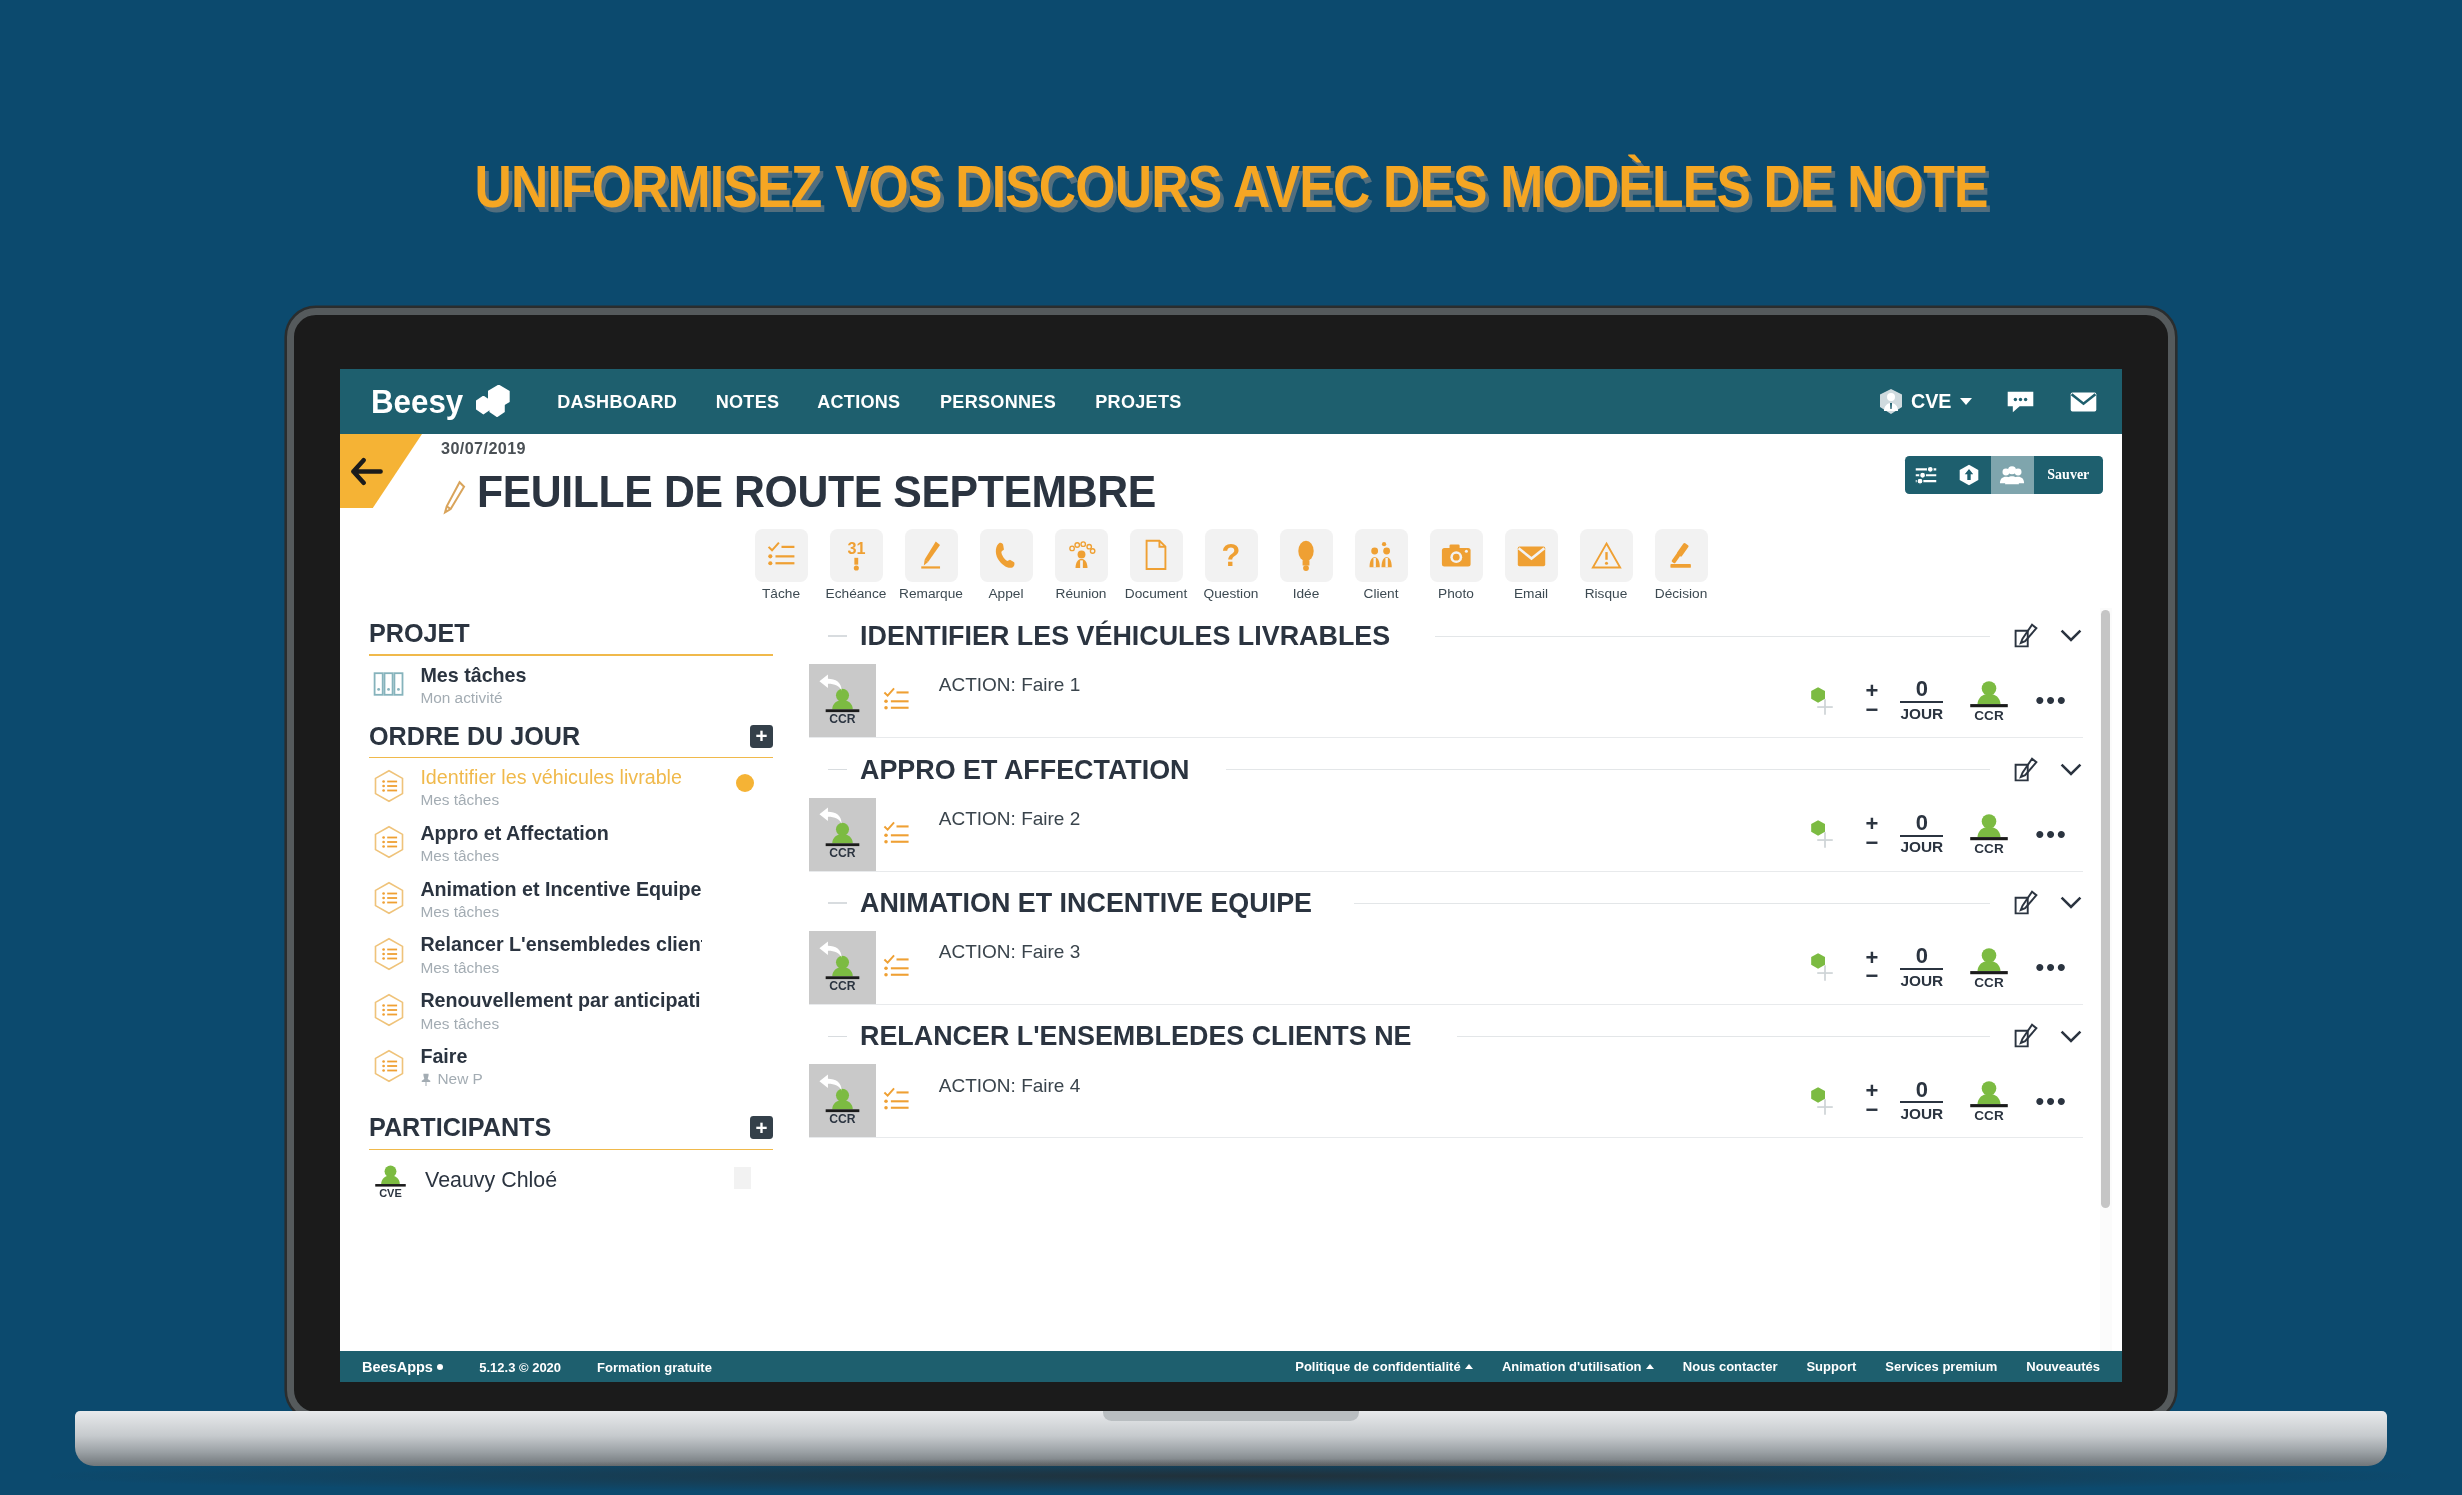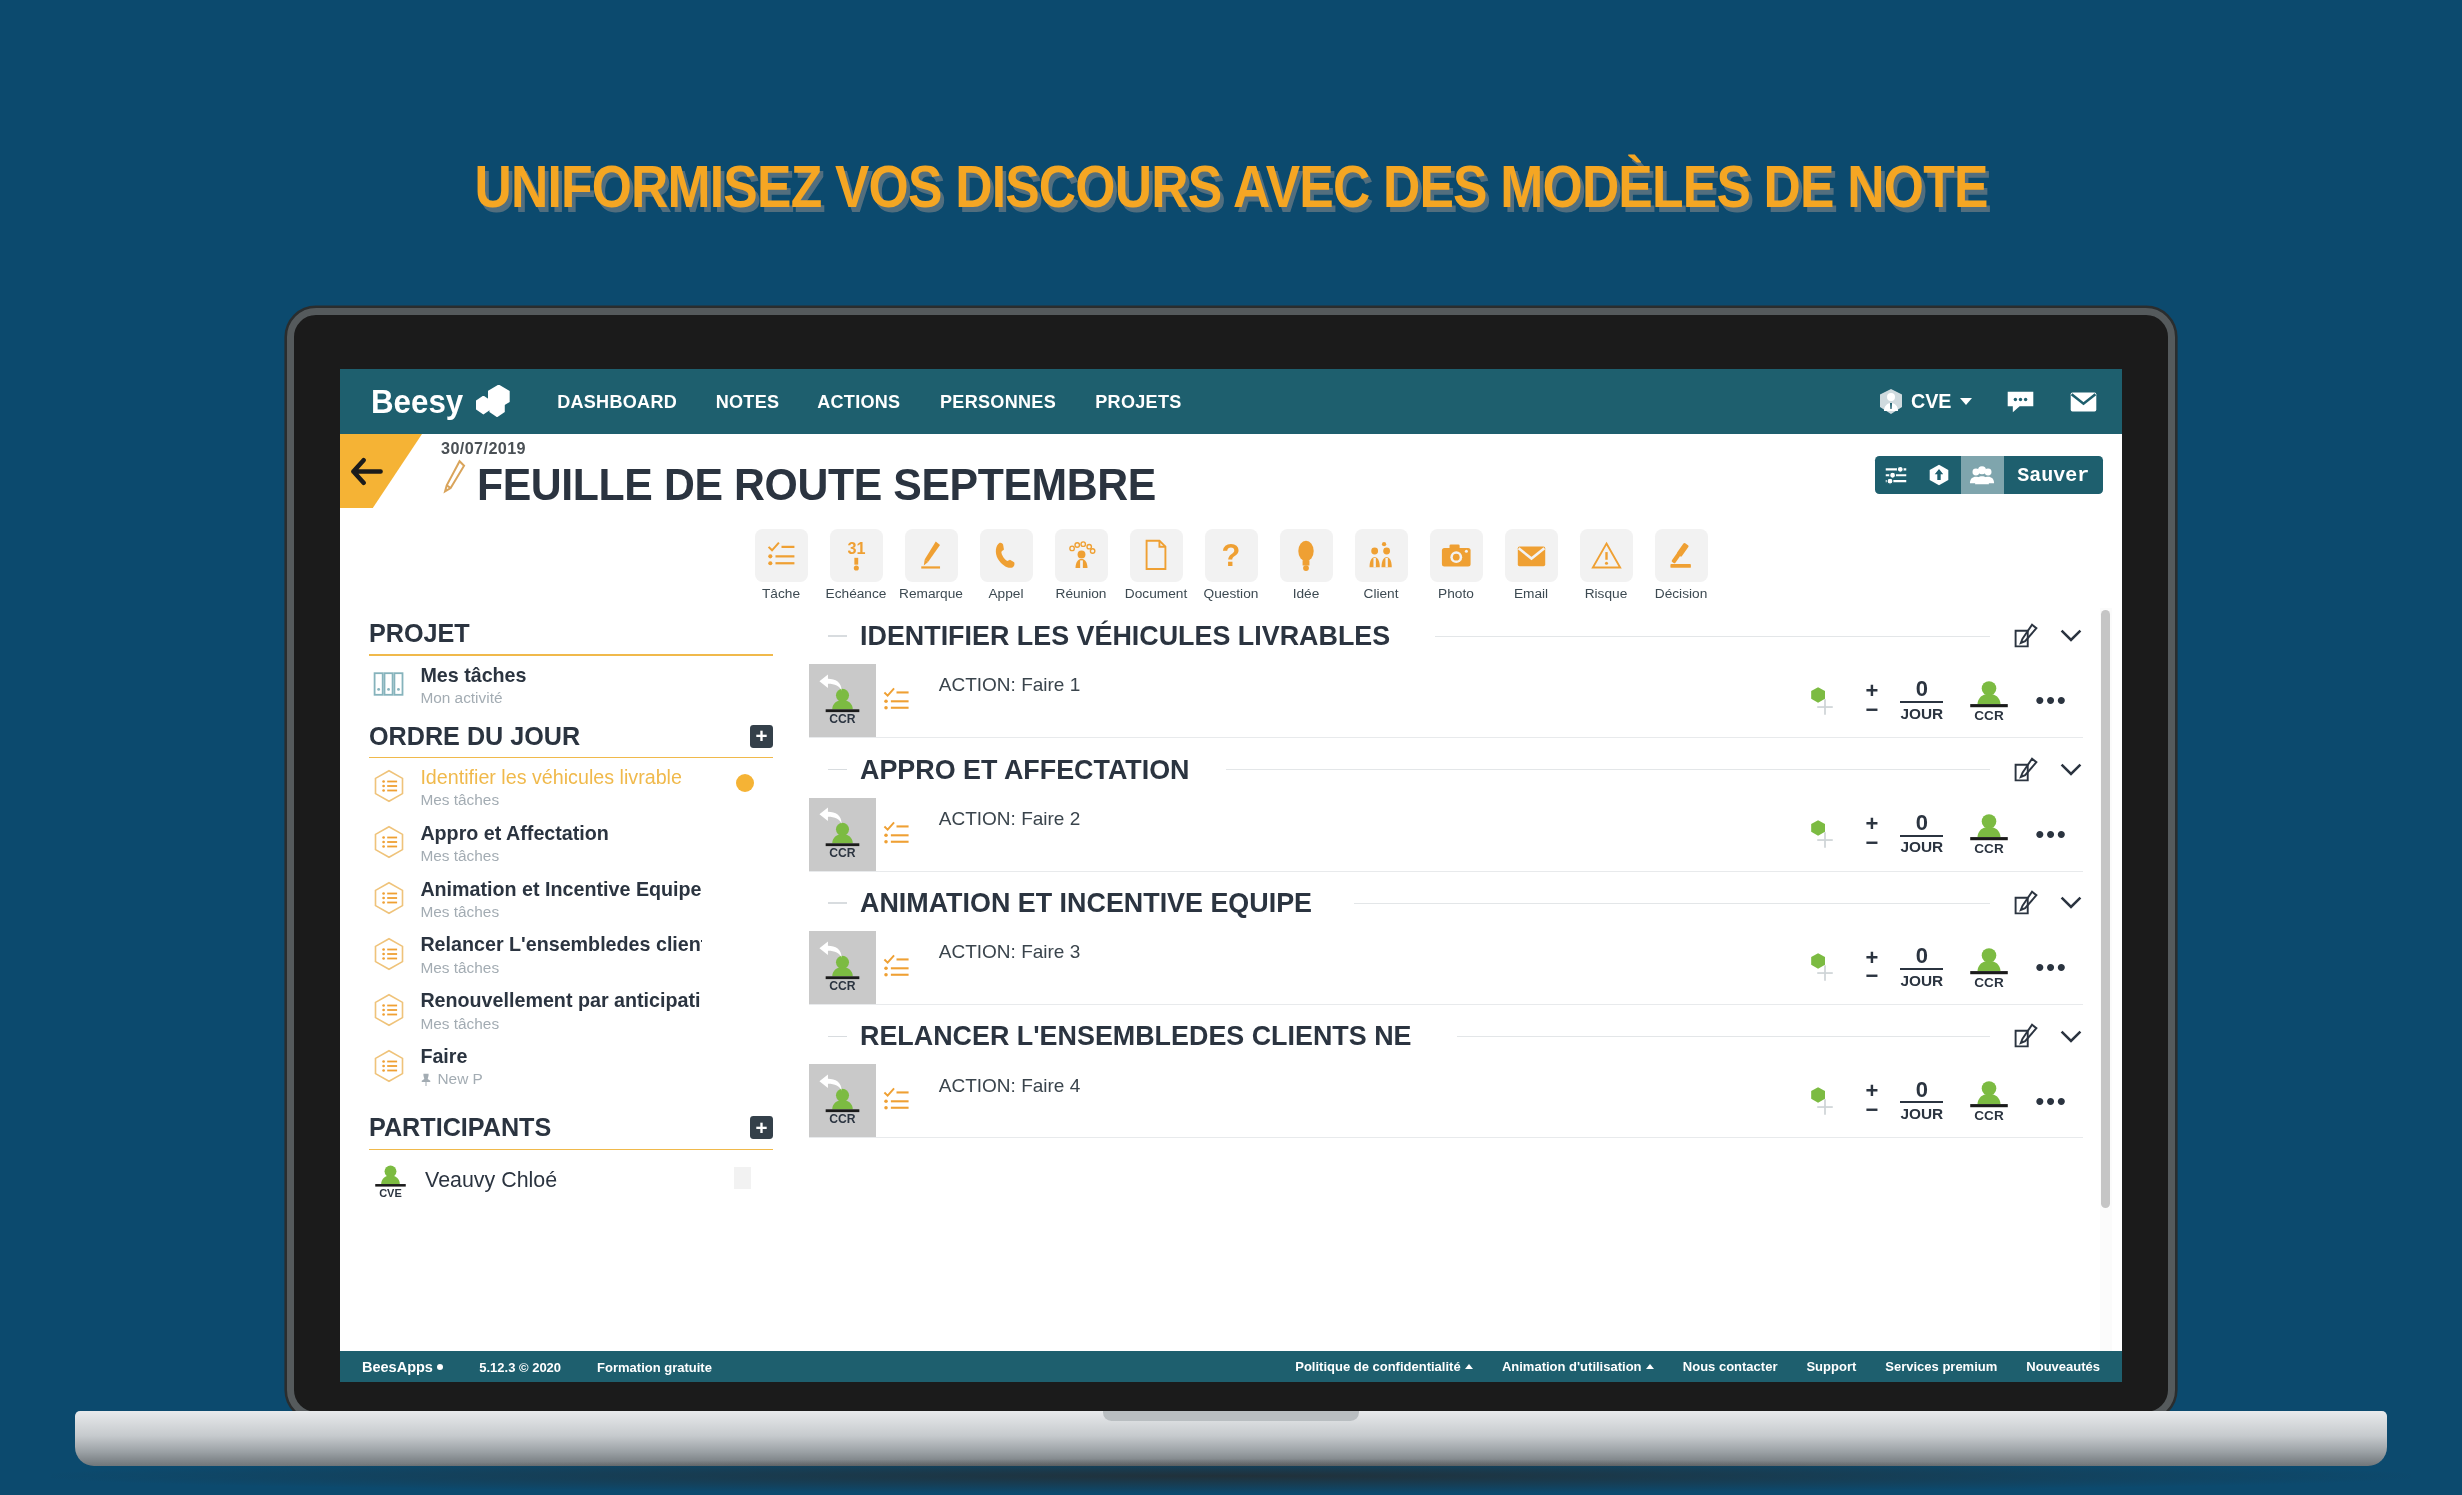--- a/index.html
+++ b/index.html
@@ -121,42 +121,42 @@
     display:flex; align-items:center; justify-content:flex-start;
     padding-left:10.3px;
   }
   .back-arrow { width:34px; height:29px; }
   .title-block { margin-left: 101px; padding-top: 5.1px; }
   .doc-date {
     color:#4a5055; font-size:16.2px; font-weight:700;
     font-family:"Liberation Sans Narrow","Liberation Sans",sans-serif;
     letter-spacing:0.4px;
   }
-  .title-row { display:flex; align-items:flex-start; gap:10.3px; margin-top:1px; }
+  .title-row { display:flex; align-items:flex-end; gap:10.3px; margin-top:8px; }
   .pencil-ico { width:26px; height:38px; }
   .doc-title {
     font-family:"Liberation Sans Narrow","Liberation Sans",sans-serif;
     font-weight:700; font-size:45px; color:#2b3440;
     letter-spacing:-0.4px; transform:scaleX(0.95); transform-origin:left center;
     white-space:nowrap;
   }
   .head-actions {
     position:absolute; right:19px; top:22px;
     display:flex; align-items:stretch; height:38px;
     background:#1e5f6e; border-radius:4.3px; overflow:hidden;
   }
   .ha-btn {
     display:flex;align-items:center;justify-content:center;
     width:43px; cursor:pointer;
   }
   .ha-btn.active { background:#7fa5ad; }
   .ha-save {
     display:flex;align-items:center;justify-content:center;
-    padding:0 13.7px; color:#fff; font-weight:700; font-size:20px;
-    font-family:Liberation Mono, monospace;
+    padding:0 13.7px; color:#fff; font-weight:700; font-size:14px;
+    font-family:Liberation Serif, serif;
     cursor:pointer;
   }
 
   
   .typebar {
     display:flex; justify-content:center; align-items:flex-start;
     gap:12px; padding: 5.1px 0 3.4px 0; background:#fff;
   }
   .type-item { width:63px; display:flex; flex-direction:column; align-items:center; cursor:pointer;}
   .type-tile {

